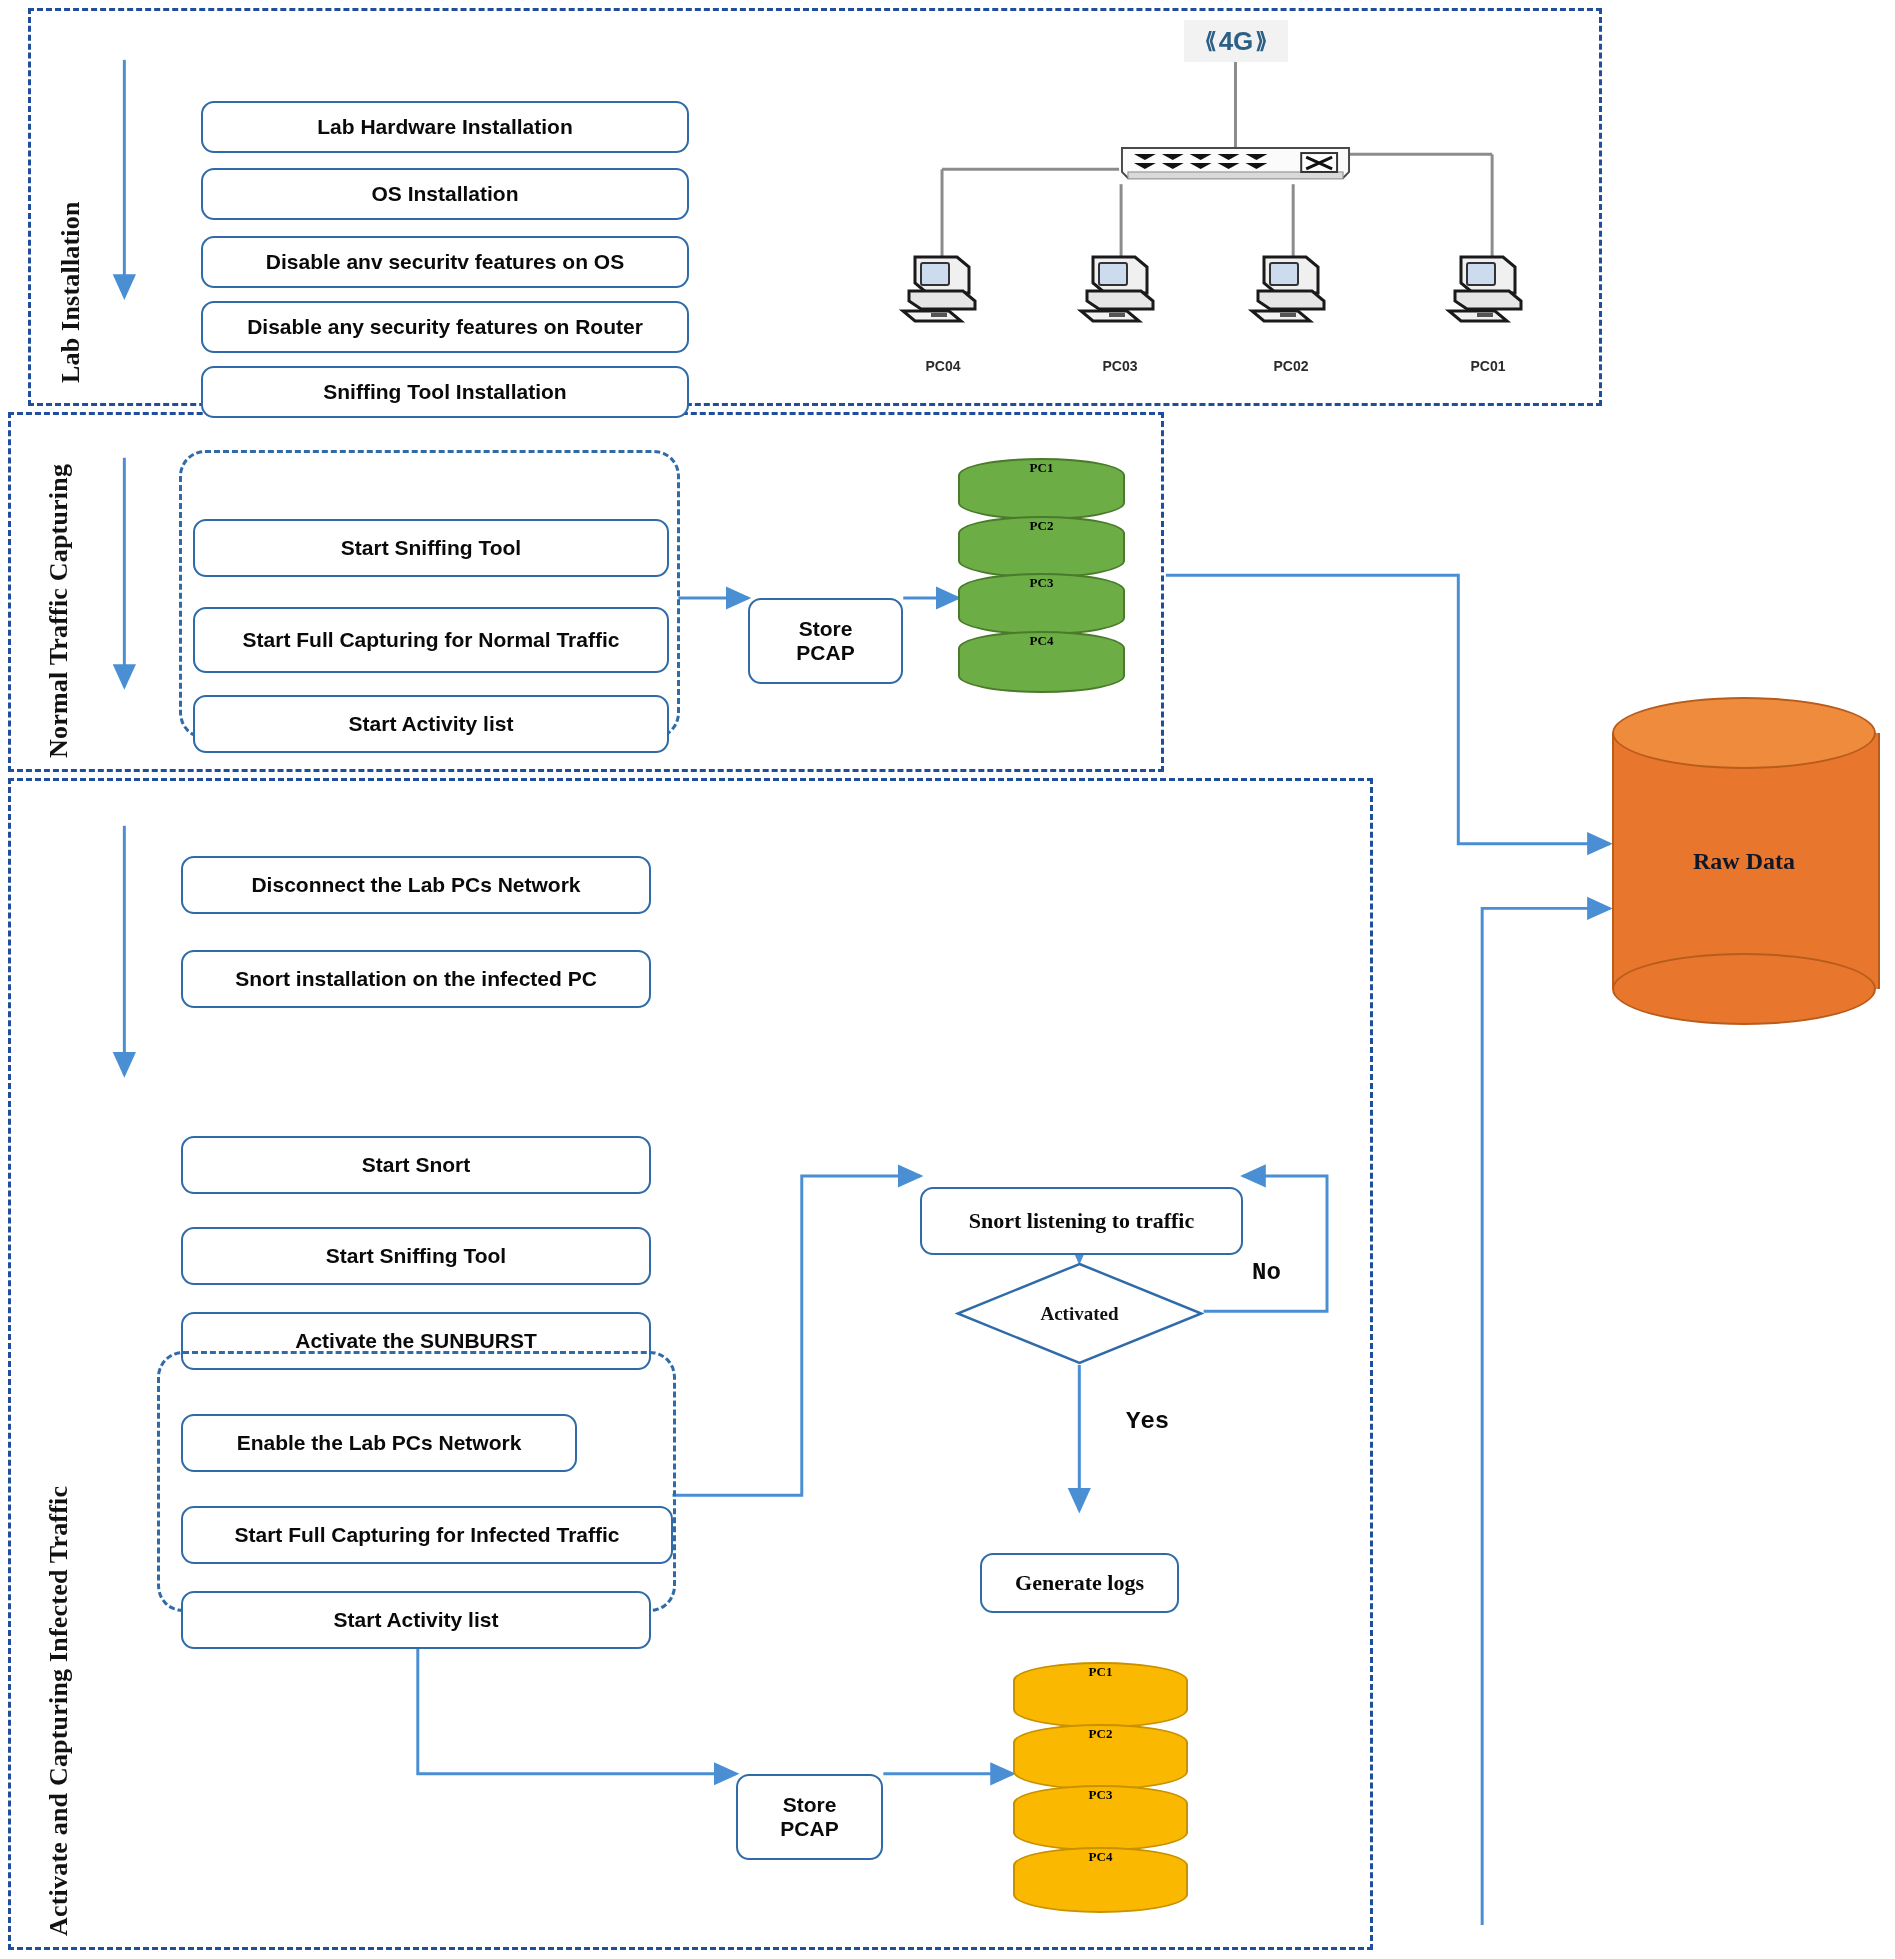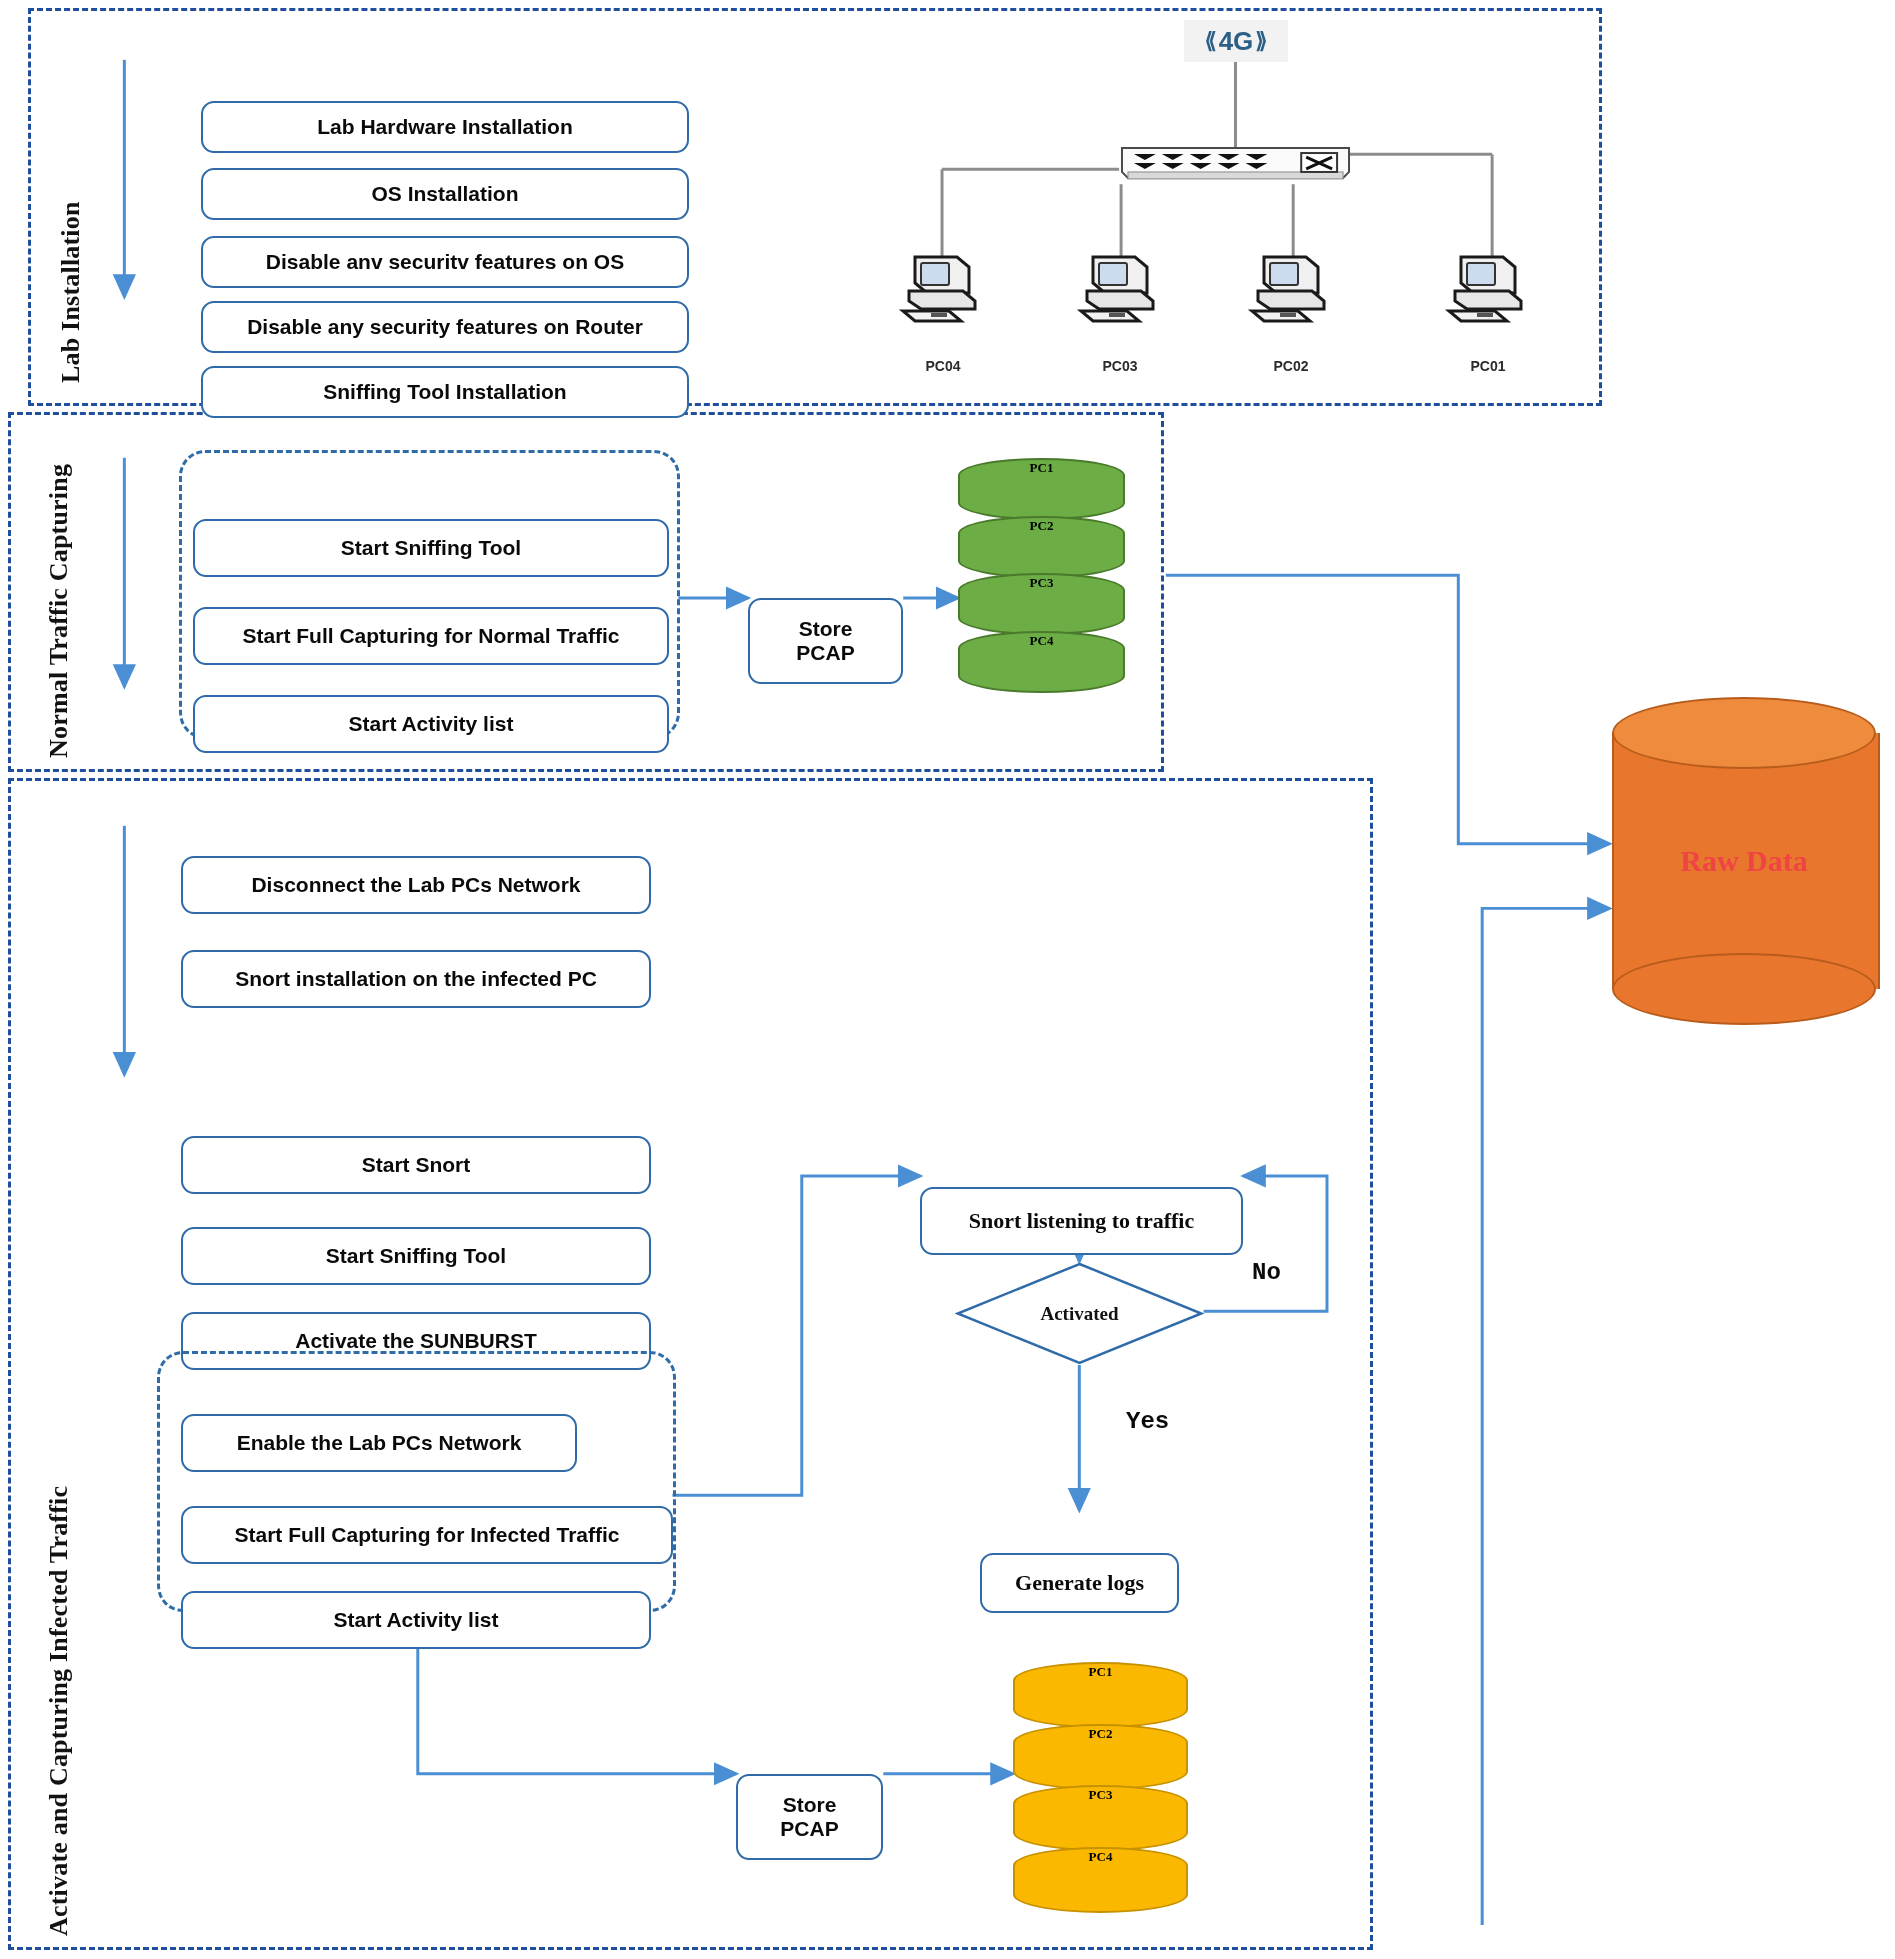--- a/index.html
+++ b/index.html
@@ -76,21 +76,21 @@
     position:absolute;left:0;top:0;width:100%;height:72px;
     background:#ef8b3c;border:2px solid #b85c1c;border-radius:50%;box-sizing:border-box;
   }
   .bigcyl .bot{
     position:absolute;left:0;bottom:0;width:100%;height:72px;
     background:#e8762c;border:2px solid #b85c1c;border-radius:50%;box-sizing:border-box;
   }
   .bigcyl .lbl{
     position:absolute;left:0;top:0;width:100%;height:100%;
     display:flex;align-items:center;justify-content:center;
-    font-family:"Liberation Serif",serif;font-weight:700;font-size:30px;color:#ef4444;
+    font-family:"Liberation Serif",serif;font-weight:700;font-size:24px;color:#0f172a;
   }
 
   
   .diamond-wrap{position:absolute;}
   .diamond-wrap .dtext{
     position:absolute;left:0;top:0;width:100%;height:100%;
     display:flex;align-items:center;justify-content:center;
     font-family:"Liberation Serif",serif;font-weight:700;font-size:19px;color:#121212;
   }
 
@@ -256,21 +256,21 @@
       <polygon points="12,42 66,42 78,52 78,60 24,60 12,52" fill="#e6e6e6" stroke="#1a1a1a" stroke-width="3"></polygon>
       <polygon points="6,62 52,62 64,72 18,72" fill="#f2f2f2" stroke="#1a1a1a" stroke-width="3"></polygon>
       <rect x="34" y="64" width="16" height="4" fill="#555"></rect>
     </svg>
   </div>
   <div class="pclabel" style="left:1441px;top:358px;width:94px;">PC01</div>
 
   <div class="group-dashed" style="left:179px;top:450px;width:501px;height:289px;"></div>
 
   <div class="pbox" style="left:193px;top:476px;width:476px;height:58px;">Start Sniffing Tool</div>
-  <div class="pbox" style="left:193px;top:564px;width:476px;height:58px;">Start Full Capturing for Normal Traffic</div>
+  <div class="pbox" style="left:193px;top:564px;width:476px;height:66px;">Start Full Capturing for Normal Traffic</div>
   <div class="pbox" style="left:193px;top:652px;width:476px;height:58px;">Start Activity list</div>
 
   <div class="pbox" style="left:748px;top:555px;width:155px;height:86px;flex-direction:column;">
     <span>Store</span>
     <span>PCAP</span>
   </div>
 
   <div class="cyl-stack" style="left:958px;top:458px;width:167px;height:239px;">
     <div class="disc green" style="top:0px;height:62px;">
         <span>PC1</span>

